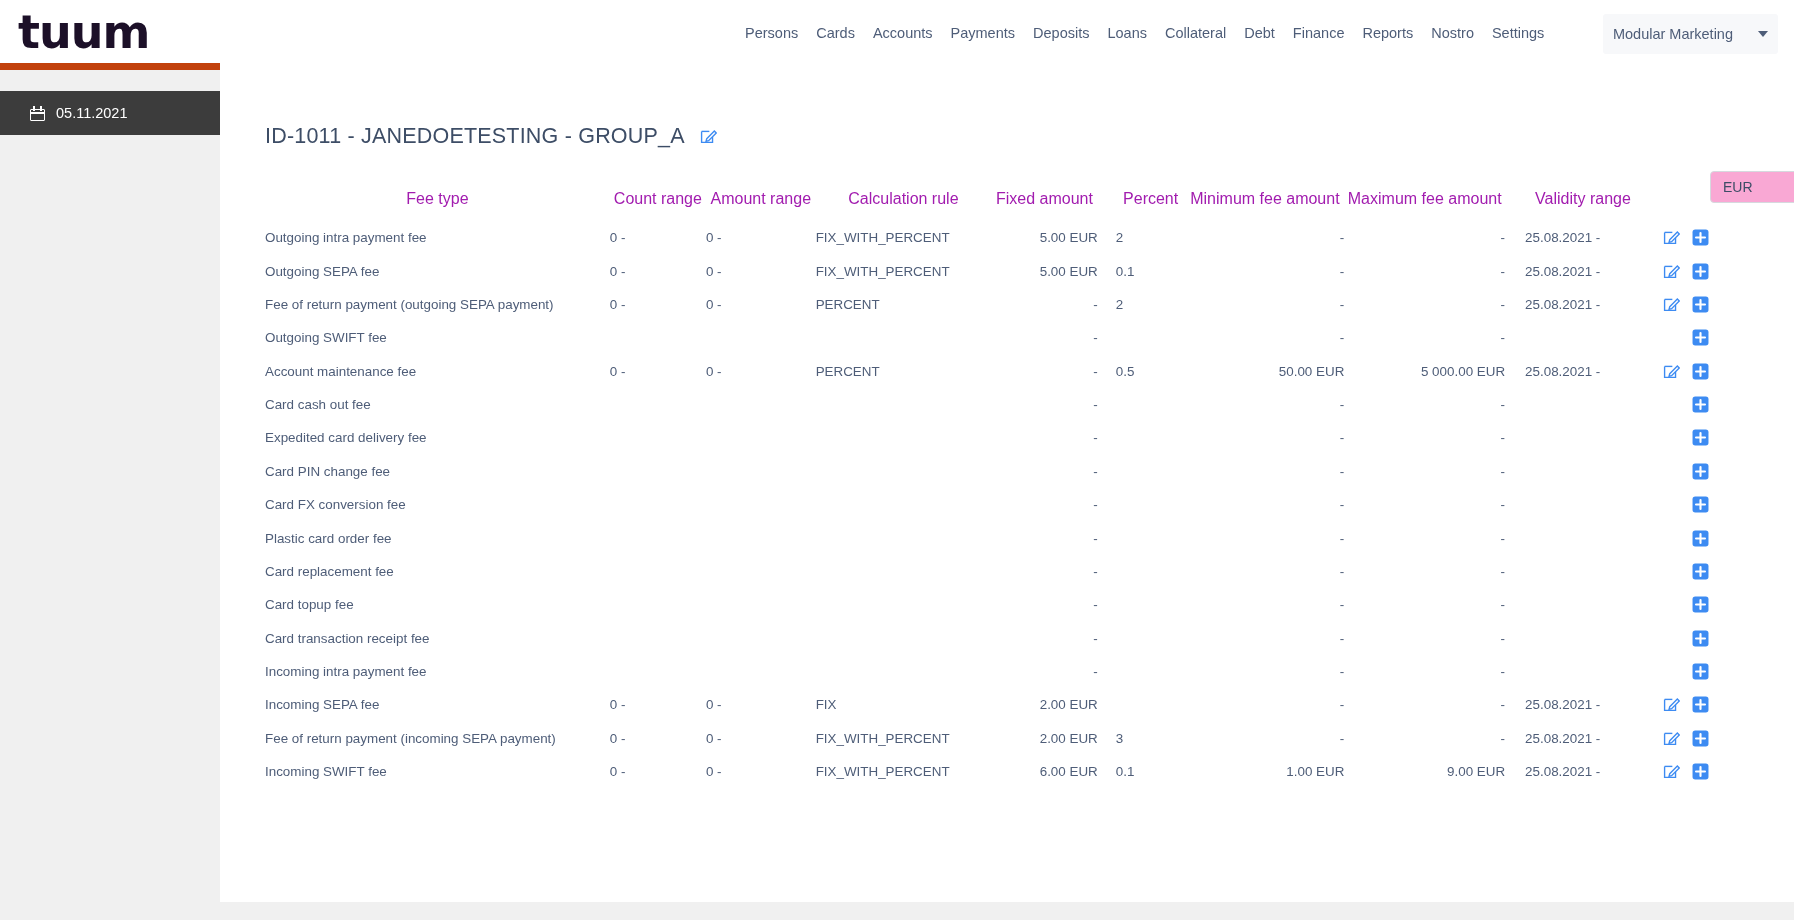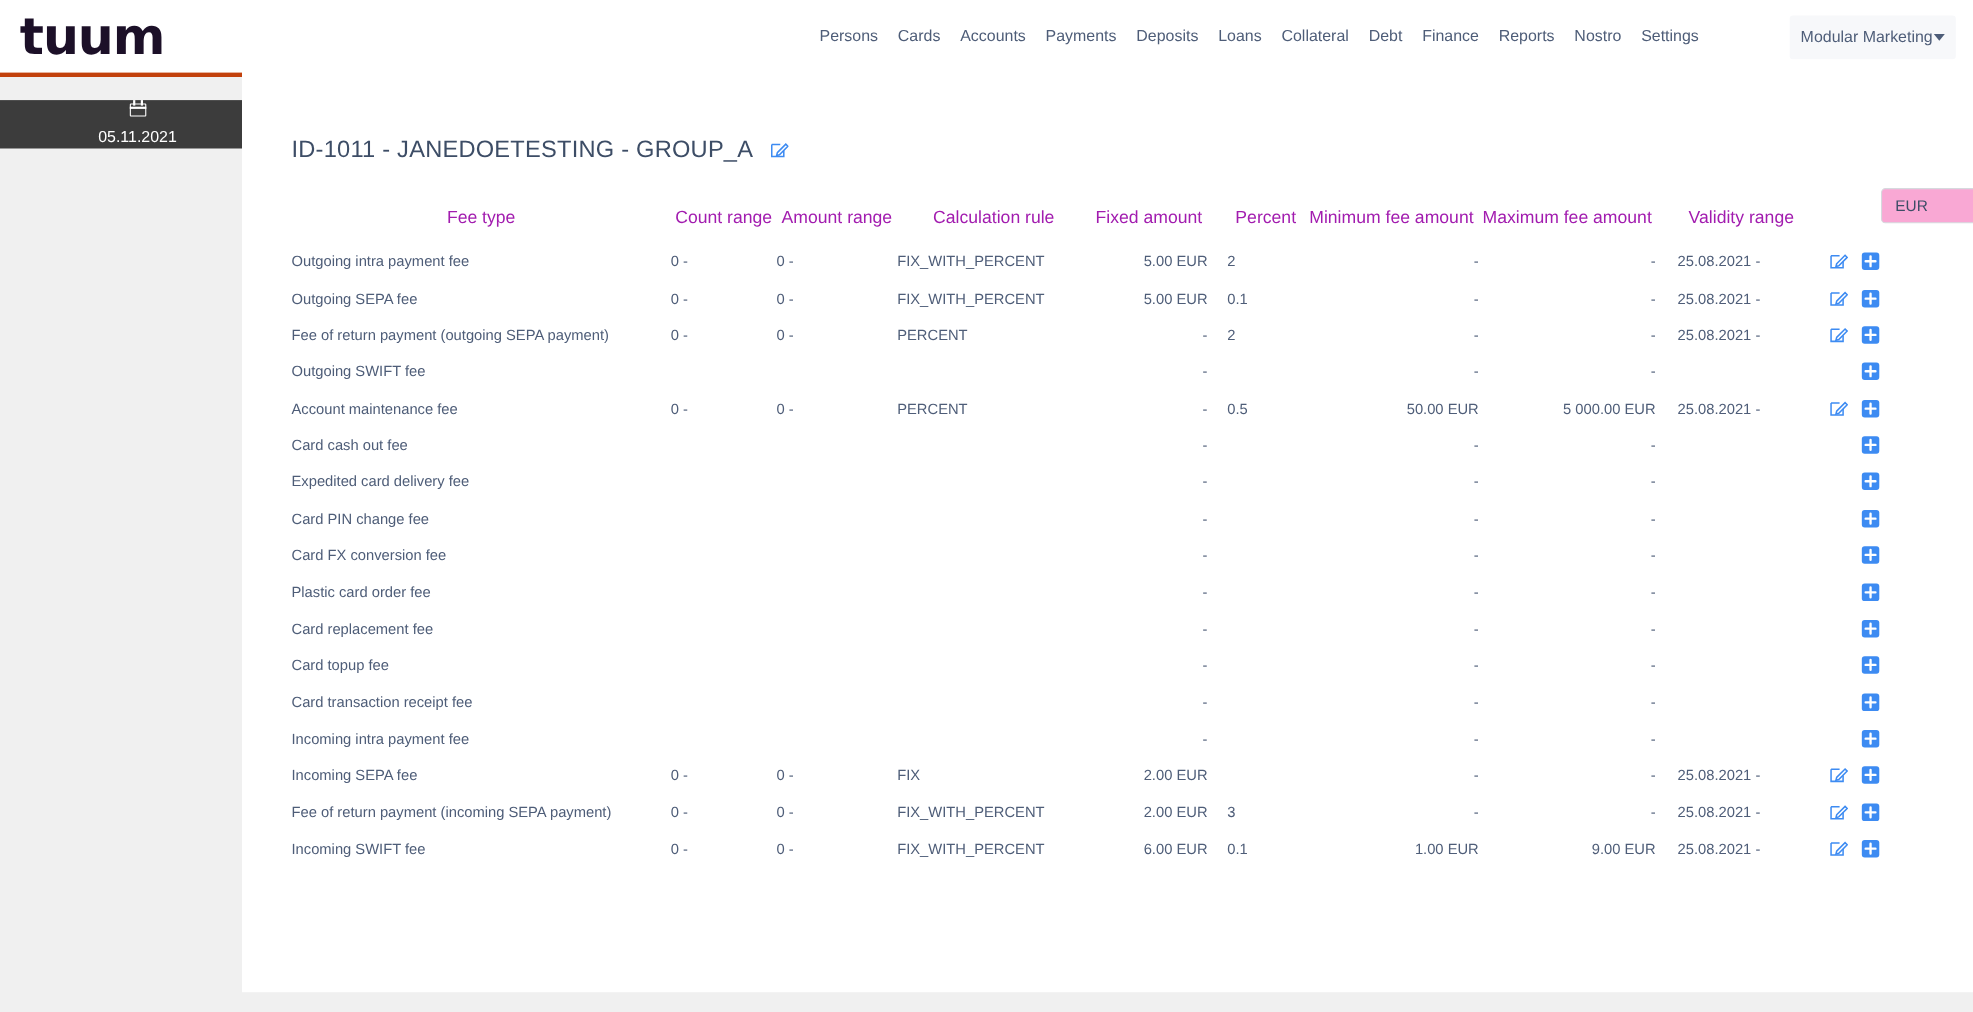--- a/index.html
+++ b/index.html
@@ -8,59 +8,59 @@
     font-family: "Liberation Sans", sans-serif;
     background: #ffffff;
     overflow: hidden;
   }
   .app { position: relative; width: 1794px; height: 920px; background:#f0f0f0; }
 
   
   .topbar {
     position: absolute; top: 0; left: 0; width: 1794px; height: 70px;
     background: #ffffff; display: flex; align-items: center;
-    border-bottom: 4px solid #c2410c;
+    border-bottom: 7px solid #c2410c;
   }
   .logo {
     margin-left: 18px; width: 200px;
     font-size: 46px; font-weight: 700; letter-spacing: -1px;
     color: #1c1028; line-height: 1;
     font-family: "DejaVu Sans", sans-serif;
   }
   .nav {
     position: absolute; left: 736px; top: 25px;
     display: flex; align-items: center; gap: 0px;
   }
   .nav-item {
     font-size: 14.5px; color: #4e5d78; padding: 0 9px;
     white-space: nowrap; cursor: pointer;
   }
   .user-menu {
     position: absolute; right: 16px; top: 14px;
-    height: 40px; display: flex; align-items: center; gap: 1px;
+    height: 40px; display: flex; align-items: center; gap: 25px;
     padding: 0 10px; font-size: 14.5px; color: #4e5d78;
     background: #f7f8fa; border-radius: 3px; cursor: pointer; justify-content: space-between;
   }
   .caret-down {
     width: 0; height: 0;
     border-left: 5px solid transparent;
     border-right: 5px solid transparent;
     border-top: 6px solid #4e5d78;
   }
 
   
   .sidebar {
     position: absolute; top: 71px; left: 0; width: 220px; height: 849px;
     background: #f0f0f0;
   }
   .sidebar-spacer { height: 20px; }
   .date-item {
     height: 44px; background: #3c3c3c; color:#ffffff;
     display: flex; align-items: center; gap: 11px;
-    padding-left: 30px; font-size: 14.5px; cursor: pointer; flex-direction: column;
+    padding-left: 30px; font-size: 14.5px; cursor: pointer;
   }
   .cal-icon { width: 15px; height: 15px; position: relative; display:inline-block; }
   .cal-icon .body {
     position:absolute; left:0; top:3px; width:15px; height:12px;
     border:1.6px solid #ffffff; border-radius:1px;
   }
   .cal-icon .bar {
     position:absolute; left:0; top:6px; width:15px; height:2px; background:#ffffff;
   }
   .cal-icon .p1, .cal-icon .p2 {

